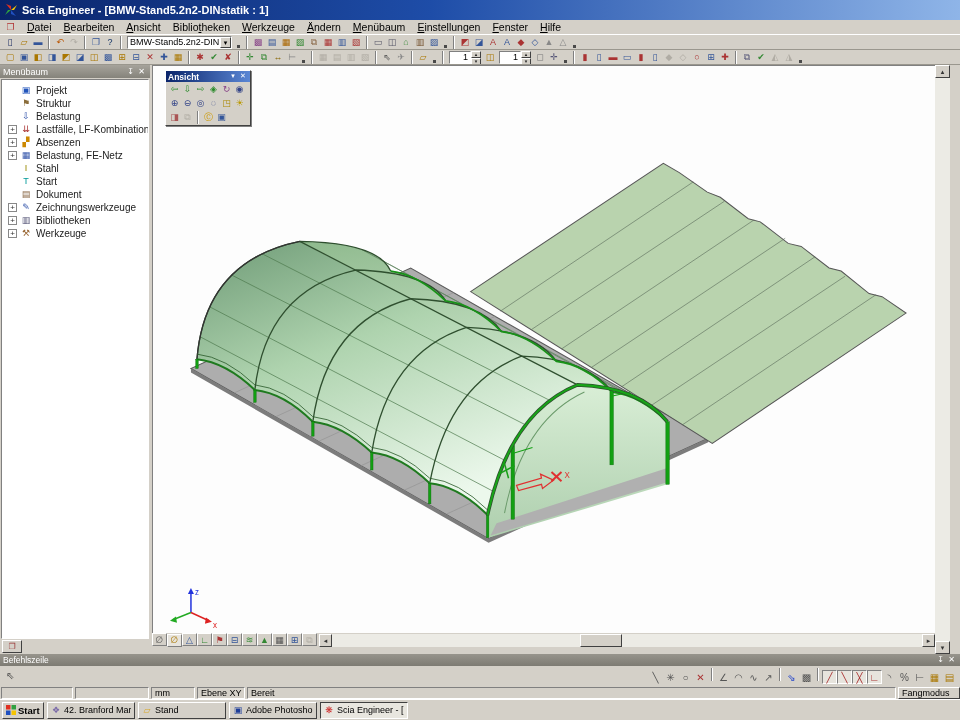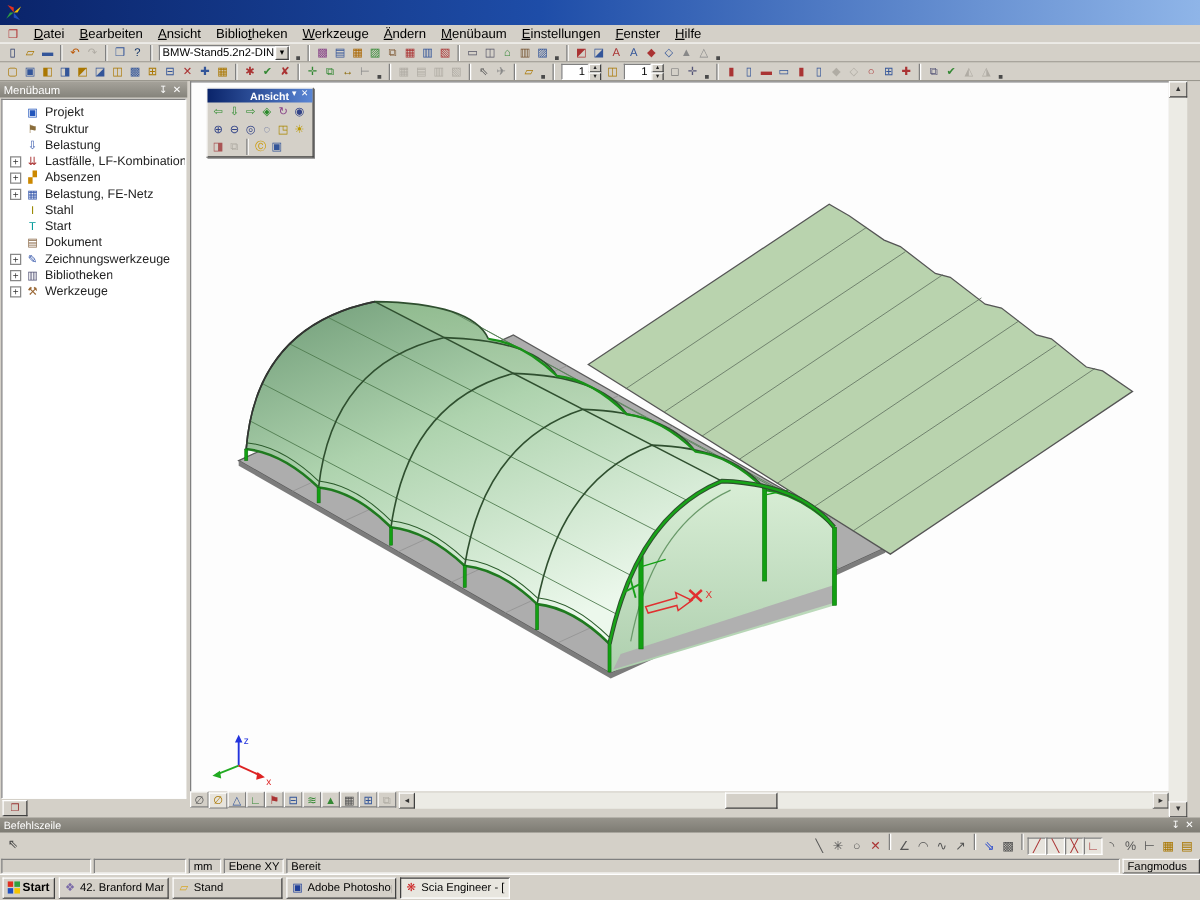--- a/index.html
+++ b/index.html
@@ -62,21 +62,21 @@
 
   .viewport-wrap { flex:1 1 auto; display:flex; flex-direction:column; min-width:0; }
   .viewport { flex:1; position:relative; background:#fdfdfd; border-left:1px solid #808080; border-top:1px solid #808080; overflow:hidden; }
   .viewport svg { position:absolute; inset:0; width:100%; height:100%; }
 
   
   .float-panel { position:absolute; top:4px; left:12px; width:86px; background:#d4d0c8;
     border:1px solid; border-color:#fff #404040 #404040 #fff; box-shadow:1px 1px 0 #808080; }
   .float-caption { height:11px; background:linear-gradient(90deg,#0a246a,#5a86d4); color:#fff;
     font-size:8.5px; font-weight:bold; display:flex; align-items:center; padding:0 2px; }
-  .float-caption .cap-title { flex:1;margin-left:32px; }
+  .float-caption .cap-title { flex:1; }
   .float-caption .cap-btn { width:10px; height:9px; font-size:7px; line-height:8px; }
   .float-row { display:flex; padding:1px 2px; }
   .float-row .tbi { min-width:13px; height:12px; line-height:12px; }
 
   
   .vp-bottom { height:14px; flex:0 0 auto; display:flex; background:#d4d0c8; align-items:center; }
   .vp-bottom .tbi { min-width:15px; border:1px solid; border-color:#fff #808080 #808080 #fff; height:13px; }
   .hscroll { flex:1; height:13px; display:flex; align-items:stretch; margin-left:2px; }
   .scroll-btn { width:13px; background:#d4d0c8; border:1px solid; border-color:#fff #404040 #404040 #fff;
     font-size:7px; line-height:11px; text-align:center; color:#333; flex:0 0 auto; }
@@ -126,20 +126,21 @@
 
 <div class="app">
 
   <div class="titlebar">
     <svg class="app-ico" viewBox="0 0 14 14">
       <polygon points="7,7 2,1 7,3" fill="#e03020"></polygon>
       <polygon points="7,7 13,2 10,7" fill="#f5c400"></polygon>
       <polygon points="7,7 12,13 7,11" fill="#2050c0"></polygon>
       <polygon points="7,7 1,12 4,7" fill="#30a040"></polygon>
     </svg>
+    <span>Scia Engineer - [BMW-Stand5.2n2-DINstatik : 1]</span>
   </div>
 
   <div class="menubar">
     <span class="mdi-ico">❐</span>
     <span><span class="menu-item"><u>D</u>atei</span><span class="menu-item"><u>B</u>earbeiten</span><span class="menu-item"><u>A</u>nsicht</span><span class="menu-item">Biblio<u>t</u>heken</span><span class="menu-item"><u>W</u>erkzeuge</span><span class="menu-item"><u>Ä</u>ndern</span><span class="menu-item"><u>M</u>enübaum</span><span class="menu-item"><u>E</u>instellungen</span><span class="menu-item"><u>F</u>enster</span><span class="menu-item"><u>H</u>ilfe</span></span>
   </div>
 
   <div class="toolbar">
       <span class="tbi" style="color: rgb(34, 51, 102);">▯</span>
       <span class="tbi" style="color: rgb(170, 119, 0);">▱</span>
@@ -516,21 +517,21 @@
     <div class="cmd-tools">
       <span class="left-icons"><span class="tbi" style="color: rgb(68, 68, 68);">⇖</span></span>
       <span class="spacer"></span>
       <span><span class="tbi" style="color: rgb(85, 85, 85);">╲</span><span class="tbi" style="color: rgb(85, 85, 85);">✳</span><span class="tbi" style="color: rgb(85, 85, 85);">○</span><span class="tbi" style="color: rgb(170, 51, 51);">✕</span><span class="tb-sep"></span><span class="tbi" style="color: rgb(85, 85, 85);">∠</span><span class="tbi" style="color: rgb(85, 85, 85);">◠</span><span class="tbi" style="color: rgb(85, 85, 85);">∿</span><span class="tbi" style="color: rgb(85, 85, 85);">↗</span><span class="tb-sep"></span><span class="tbi" style="color: rgb(34, 68, 204);">⇘</span><span class="tbi" style="color: rgb(85, 85, 85);">▩</span><span class="tb-sep"></span><span class="tbi pressed" style="color: rgb(170, 51, 51);">╱</span><span class="tbi pressed" style="color: rgb(170, 51, 51);">╲</span><span class="tbi pressed" style="color: rgb(170, 51, 51);">╳</span><span class="tbi pressed" style="color: rgb(170, 51, 51);">∟</span><span class="tbi" style="color: rgb(85, 85, 85);">◝</span><span class="tbi" style="color: rgb(85, 85, 85);">%</span><span class="tbi" style="color: rgb(85, 85, 85);">⊢</span><span class="tbi" style="color: rgb(170, 119, 0);">▦</span><span class="tbi" style="color: rgb(170, 119, 0);">▤</span></span>
     </div>
   </div>
 
   <div class="statusbar">
     <div class="sb-cell" style="width:72px"></div>
     <div class="sb-cell" style="width:74px"></div>
-    <div class="sb-cell" style="width:26px">mm</div>
+    <div class="sb-cell" style="width:44px">mm</div>
     <div class="sb-cell" style="width:48px">Ebene XY</div>
     <div class="sb-cell sb-flex">Bereit</div>
     <div class="sb-btn">Fangmodus</div>
   </div>
 
   <div class="taskbar">
     <div class="start-btn">
       <svg width="10" height="10" viewBox="0 0 10 10">
         <rect x="0" y="0" width="4.5" height="4.5" fill="#e03020"></rect>
         <rect x="5.5" y="0" width="4.5" height="4.5" fill="#30a040"></rect>

